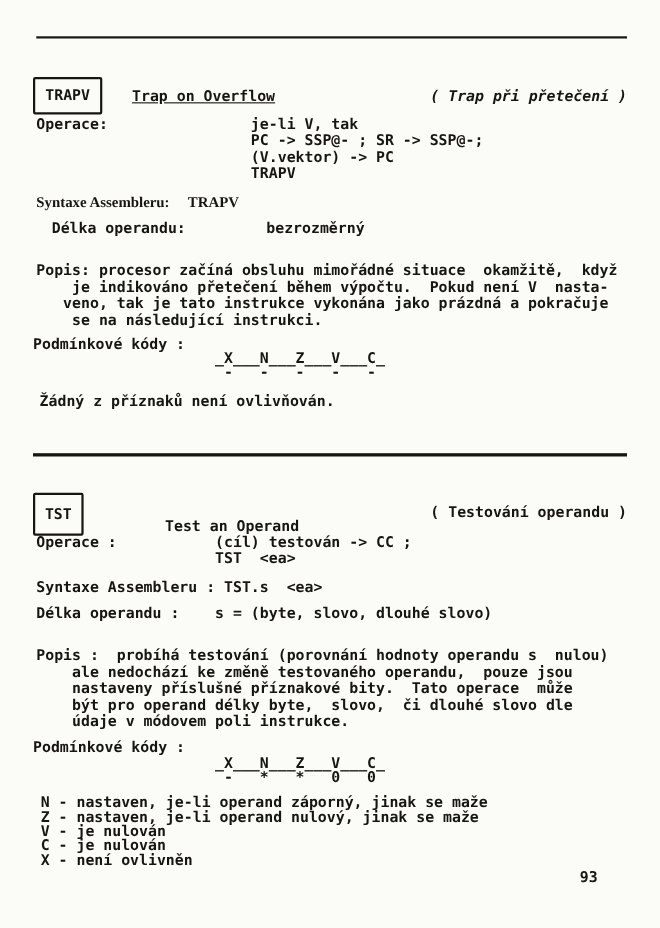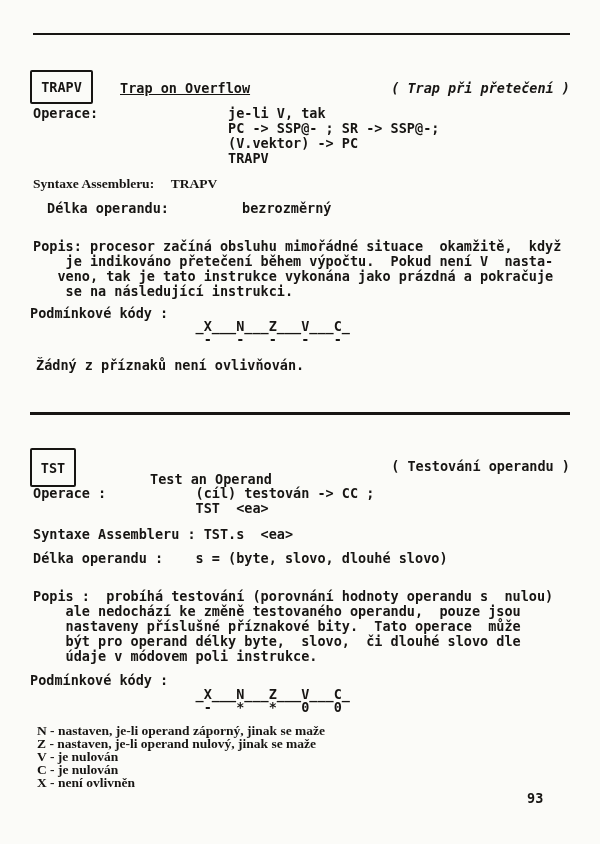--- a/index.html
+++ b/index.html
@@ -33,21 +33,21 @@
     position: absolute;
     border: 2px solid #171513;
     border-radius: 2px;
     box-sizing: border-box;
     display: flex;
     align-items: center;
     justify-content: center;
     background: transparent;
   }
   .cc-block { line-height: 13px; }
-  .flags-block { line-height: 13px; font-family: Liberation Serif, serif; }
+  .flags-block { line-height: 13px; }
   .right-title {
     position: absolute;
     right: 30px;
     text-align: right;
     white-space: pre;
   }
 </style>
 </head>
 <body>
 

